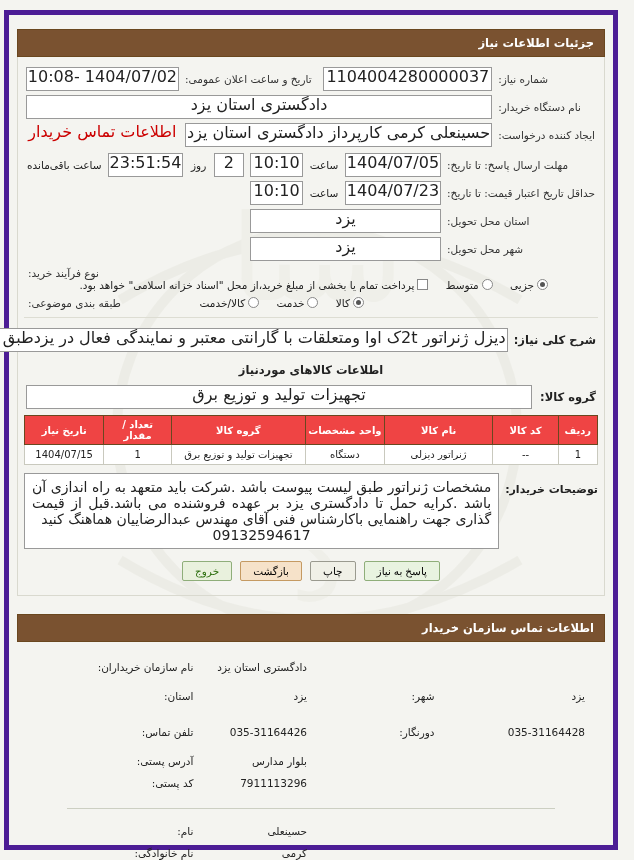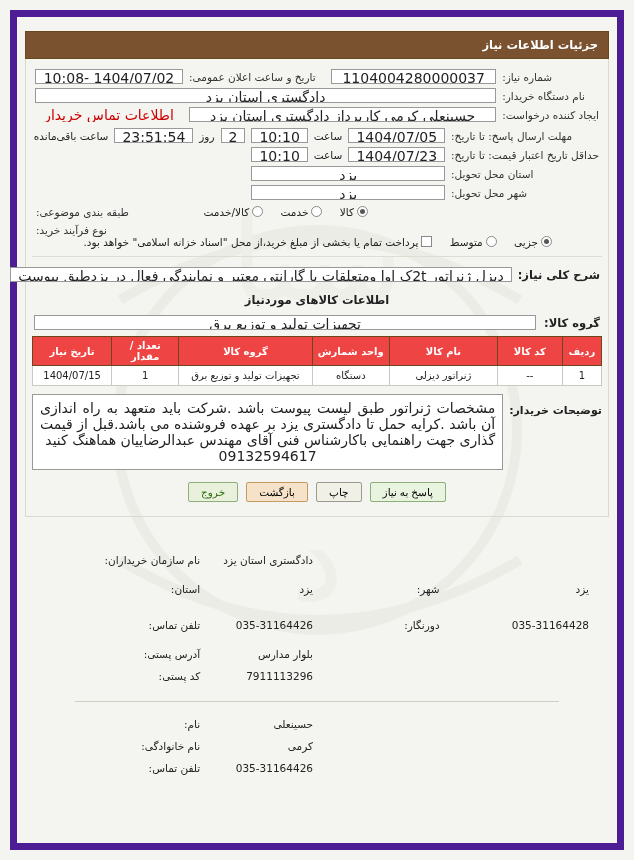--- a/index.html
+++ b/index.html
@@ -18,23 +18,23 @@
     overflow:hidden;
   }
   .watermark{
     position:absolute;
     left:0;top:0;width:634px;height:860px;
     pointer-events:none;
     opacity:.25;
   }
   .frame{
     position:absolute;
-    left:10px;top:10px;
+    left:4px;top:10px;
     width:614px;height:840px;
-    border:7px solid #4c1d95;
+    border:5px solid #4c1d95;
     background:transparent;
     box-sizing:border-box;
   }
   .inner{
     position:relative;
     margin:14px 8px 0 8px;
   }
   .bar{
     background:#7a5230;
     color:#fff;
@@ -62,25 +62,25 @@
   }
   .lbl{
     text-align:left;
     color:#333;
     white-space:nowrap;
     font-size:10.5px;
   }
   .box{
     border:1px solid #999;
     background:#fff;
-    height:15px;
+    height:24px;
     line-height:17px;
-    padding:0 7px;
+    padding:0 1px;
     text-align:center;
-    font-size:14px;
+    font-size:16px;
     box-sizing:border-box;
     overflow:hidden;
     white-space:nowrap;
   }
   .box.red{color:#cc0000;}
   .radio-row{
     padding:4px 4px 2px 4px;
     font-size:10.5px;
   }
   .radio{
@@ -299,37 +299,37 @@
             <td class="lbl">شهر محل تحویل:</td>
             <td colspan="3">
                   <div class="box">یزد</div>
                 </td>
             <td colspan="4"></td>
           </tr>
         </tbody>
           </table>
 
         <div class="radio-row">
+          <span style="float:left" class="lbl">نوع فرآیند خرید:</span>
+          <span style="display:inline-block;margin-right:46px">
+            <span class="ritem"><span class="radio on"></span><span>جزیی</span></span>
+            <span class="ritem"><span class="radio"></span><span>متوسط</span></span>
+            <span class="ritem"><span class="radio" style="border-radius:0"></span><span>پرداخت تمام یا بخشی از مبلغ خرید،از محل "اسناد خزانه اسلامی" خواهد بود.</span></span>
+          </span>
+        </div>
+
+        <div class="radio-row">
           <span style="float:left" class="lbl">طبقه بندی موضوعی:</span>
           <span style="display:inline-block;margin-right:230px">
             <span class="ritem"><span class="radio on"></span><span>کالا</span></span>
             <span class="ritem"><span class="radio"></span><span>خدمت</span></span>
             <span class="ritem"><span class="radio"></span><span>کالا/خدمت</span></span>
           </span>
         </div>
 
-        <div class="radio-row">
-          <span style="float:left" class="lbl">نوع فرآیند خرید:</span>
-          <span style="display:inline-block;margin-right:46px">
-            <span class="ritem"><span class="radio on"></span><span>جزیی</span></span>
-            <span class="ritem"><span class="radio"></span><span>متوسط</span></span>
-            <span class="ritem"><span class="radio" style="border-radius:0"></span><span>پرداخت تمام یا بخشی از مبلغ خرید،از محل "اسناد خزانه اسلامی" خواهد بود.</span></span>
-          </span>
-        </div>
-
         <div class="sep"></div>
 
         <div class="summary-row">
           <span class="summary-label">شرح کلی نیاز:</span>
           <span style="flex:1">
               <span class="box" style="display:block">دیزل ژنراتور 2tک اوا ومتعلقات با گارانتی معتبر و نمایندگی فعال در یزدطبق پیوست</span>
             </span>
         </div>
 
         <div class="section-title">اطلاعات کالاهای موردنیاز</div>
@@ -340,21 +340,21 @@
               <span class="box" style="display:block">تجهیزات تولید و توزیع برق</span>
             </span>
         </div>
 
         <table class="grid">
           <thead>
             <tr>
               <th style="width:36px">ردیف</th>
               <th style="width:70px">کد کالا</th>
               <th style="width:120px">نام کالا</th>
-              <th style="width:80px">واحد شمارش</th>
+              <th style="width:80px">واحد مشخصات</th>
               <th style="width:150px">گروه کالا</th>
               <th style="width:70px">تعداد / مقدار</th>
               <th style="width:78px">تاریخ نیاز</th>
             </tr>
           </thead>
           <tbody>
             <tr>
               <td>1</td>
               <td>--</td>
               <td>ژنراتور دیزلی</td>
@@ -379,20 +379,21 @@
         <div class="btns">
           <button class="btn green">پاسخ به نیاز</button>
           <button class="btn print">چاپ</button>
           <button class="btn back">بازگشت</button>
           <button class="btn exit">خروج</button>
         </div>
 
       </div>
 
       <div class="contact-bar">
+        <div class="bar">اطلاعات تماس سازمان خریدار</div>
         <div class="contact-body">
           <table class="contact">
             <tbody>
                 <tr>
               <td style="width:50%"></td>
               <td class="c-val" style="width:20%">دادگستری استان یزد</td>
               <td class="c-lbl" style="width:30%">نام سازمان خریداران:</td>
             </tr>
             <tr>
               <td>

